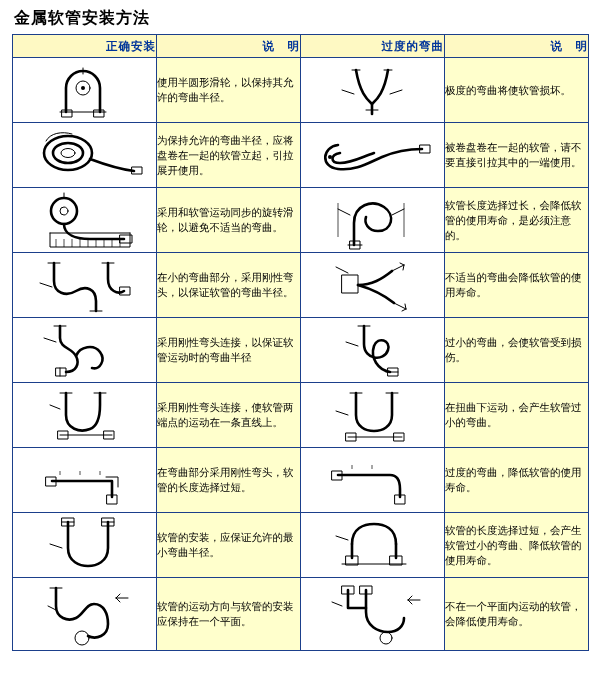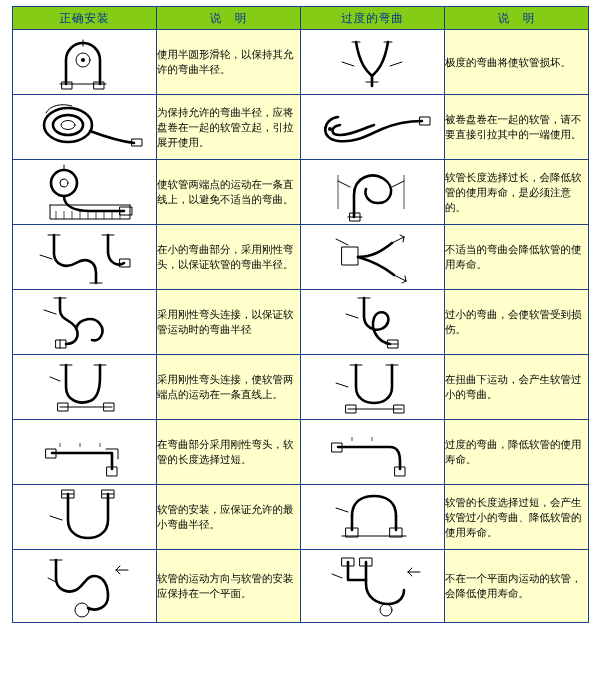--- a/index.html
+++ b/index.html
@@ -32,26 +32,27 @@
     border-collapse: collapse;
     width: 576px;
     table-layout: fixed;
   }
   table.main td, table.main th {
     border: 1px solid #1b3f8b;
     padding: 0;
     vertical-align: middle;
   }
   thead th {
-    background: #84cc16;
+    background: #fef9c3;
     color: #00349a;
     font-size: 11.5px;
-    font-weight: normal;
+    font-weight: bold;
     height: 22px;
     letter-spacing: 1px;
+    text-align: right;
   }
   td.img {
     background: #ffffff;
     text-align: center;
     height: 64px;
   }
   td.desc {
     background: #ffffcc;
     color: #000;
     font-size: 10.5px;
@@ -65,20 +66,21 @@
   .hose { fill: none; stroke: #000; stroke-width: 2.6; stroke-linecap: round; stroke-linejoin: round; }
   .thin { fill: none; stroke: #000; stroke-width: 1; stroke-linecap: round; stroke-linejoin: round; }
   .thinner { fill: none; stroke: #000; stroke-width: 0.7; }
   .fill-k { fill: #000; }
 </style>
 </head>
 <body>
 
 <div class="page">
 
+  <div class="title">金属软管安装方法</div>
 
   <table class="main">
     <colgroup>
       <col class="col-img">
         <col class="col-desc">
         <col class="col-img">
         <col class="col-desc">
     </colgroup>
     <thead>
       <tr>
@@ -154,21 +156,21 @@
               <circle cx="44" cy="22" r="4" class="thin"></circle>
               <path d="M44 35 C 44 46, 56 50, 70 50 L104 50" class="hose"></path>
               <rect x="100" y="46" width="12" height="8" class="thin" fill="#fff"></rect>
               <path d="M30 44 L110 44" class="thin"></path>
               <path d="M30 44 L30 58 L110 58 L110 44" class="thin"></path>
               <path d="M36 50 L36 58 M44 50 L44 58 M52 50 L52 58 M60 50 L60 58 M68 50 L68 58 M76 50 L76 58 M84 50 L84 58 M92 50 L92 58 M100 50 L100 58" class="thinner"></path>
               <path d="M44 9 L44 4" class="thin"></path>
             </svg>
           </span>
         </td>
-        <td class="desc">使软管两端点的运动在一条直线上，以避免不适当的弯曲。</td>
+        <td class="desc">采用和软管运动同步的旋转滑轮，以避免不适当的弯曲。</td>
         <td class="img">
           <span>
             <svg width="130" height="62" viewBox="0 0 130 62">
               <path d="M46 56 L46 34 C 46 16, 64 10, 76 18 C 88 26, 84 42, 70 42 C 60 42, 56 34, 58 28" class="hose"></path>
               <path d="M40 56 L54 56" class="thin"></path>
               <rect x="42" y="52" width="10" height="8" class="thin" fill="#fff"></rect>
               <path d="M30 20 L42 26 M96 20 L84 26" class="thin"></path>
               <path d="M30 14 L30 48 M96 14 L96 48" class="thinner"></path>
             </svg>
           </span>

